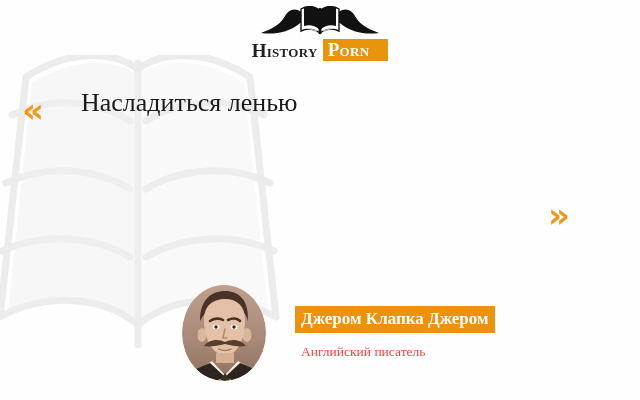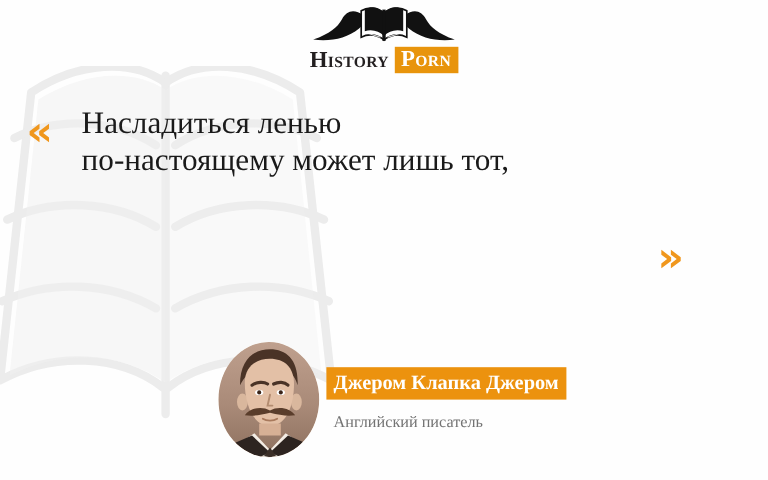--- a/index.html
+++ b/index.html
@@ -65,21 +65,21 @@
     font-variant: small-caps;
   }
   .logo-word-porn {
     font-family: "Liberation Serif", serif;
     font-weight: bold;
     font-size: 19px;
     letter-spacing: 0.3px;
     color: #ffffff;
     font-variant: small-caps;
     background: #e8940c;
-    padding: 1px 6px 2px 5px;
+    padding: 1px 19px 2px 5px;
     margin-left: 5px;
     display: inline-block;
   }
 
   
   .guillemet {
     position: absolute;
     color: #f0971d;
     font-family: "DejaVu Sans", sans-serif;
     font-weight: bold;
@@ -95,21 +95,21 @@
   #quote-close {
     left: 548px;
     top: 198px;
     font-size: 34px;
     letter-spacing: -4px;
   }
 
   
   #quote-text {
     position: absolute;
-    left: 68px;
+    left: 81px;
     top: 87px;
     width: 490px;
   }
   .quote-line {
     font-family: "Liberation Serif", serif;
     font-size: 26px;
     font-weight: normal;
     color: #1a1a1a;
     line-height: 31px;
     white-space: nowrap;
@@ -130,42 +130,42 @@
     overflow: hidden;
     flex: 0 0 auto;
     background: #d9c4b3;
   }
   #author-avatar svg {
     display: block;
     width: 84px;
     height: 96px;
   }
   #author-info {
-    margin-left: 6px;
+    margin-left: 29px;
     display: flex;
     flex-direction: column;
     justify-content: center;
   }
   #author-name {
     display: inline-block;
     background: #ec920e;
     color: #ffffff;
     font-family: "Liberation Serif", serif;
     font-weight: bold;
     font-size: 17px;
     padding: 3px 6px 4px 6px;
     line-height: 1.12;
     white-space: nowrap;
   }
   #author-role {
     margin-top: 11px;
     margin-left: 6px;
     font-family: "Liberation Serif", serif;
     font-size: 13.5px;
-    color: #737373;
+    color: #ef4444;
     white-space: nowrap;
   }
 </style>
 </head>
 <body>
 
 <div id="quote-card">
 
   <svg id="bg-watermark" viewBox="0 0 330 345" xmlns="http://www.w3.org/2000/svg" aria-hidden="true">
     <g fill="none" stroke="#ececec" stroke-width="7" stroke-linejoin="round" stroke-linecap="round">
@@ -208,21 +208,20 @@
       <span class="logo-word-history">History</span>
       <span class="logo-word-porn">Porn</span>
     </div>
   </div>
 
   <span id="quote-open" class="guillemet">«</span>
   <span id="quote-close" class="guillemet">»</span>
 
   <div id="quote-text">
     <div class="quote-line">Насладиться ленью</div>
-    <div class="quote-line">по-настоящему может лишь тот,</div>
   </div>
 
   <div id="author-block">
     <div id="author-avatar">
       <svg viewBox="0 0 84 96" xmlns="http://www.w3.org/2000/svg" aria-hidden="true">
         <defs>
           <clipPath id="ovalClip">
               <ellipse cx="42" cy="48" rx="42" ry="48"></ellipse>
             </clipPath>
           <linearGradient id="sepiaBg" x1="0" y1="0" x2="0" y2="1">

